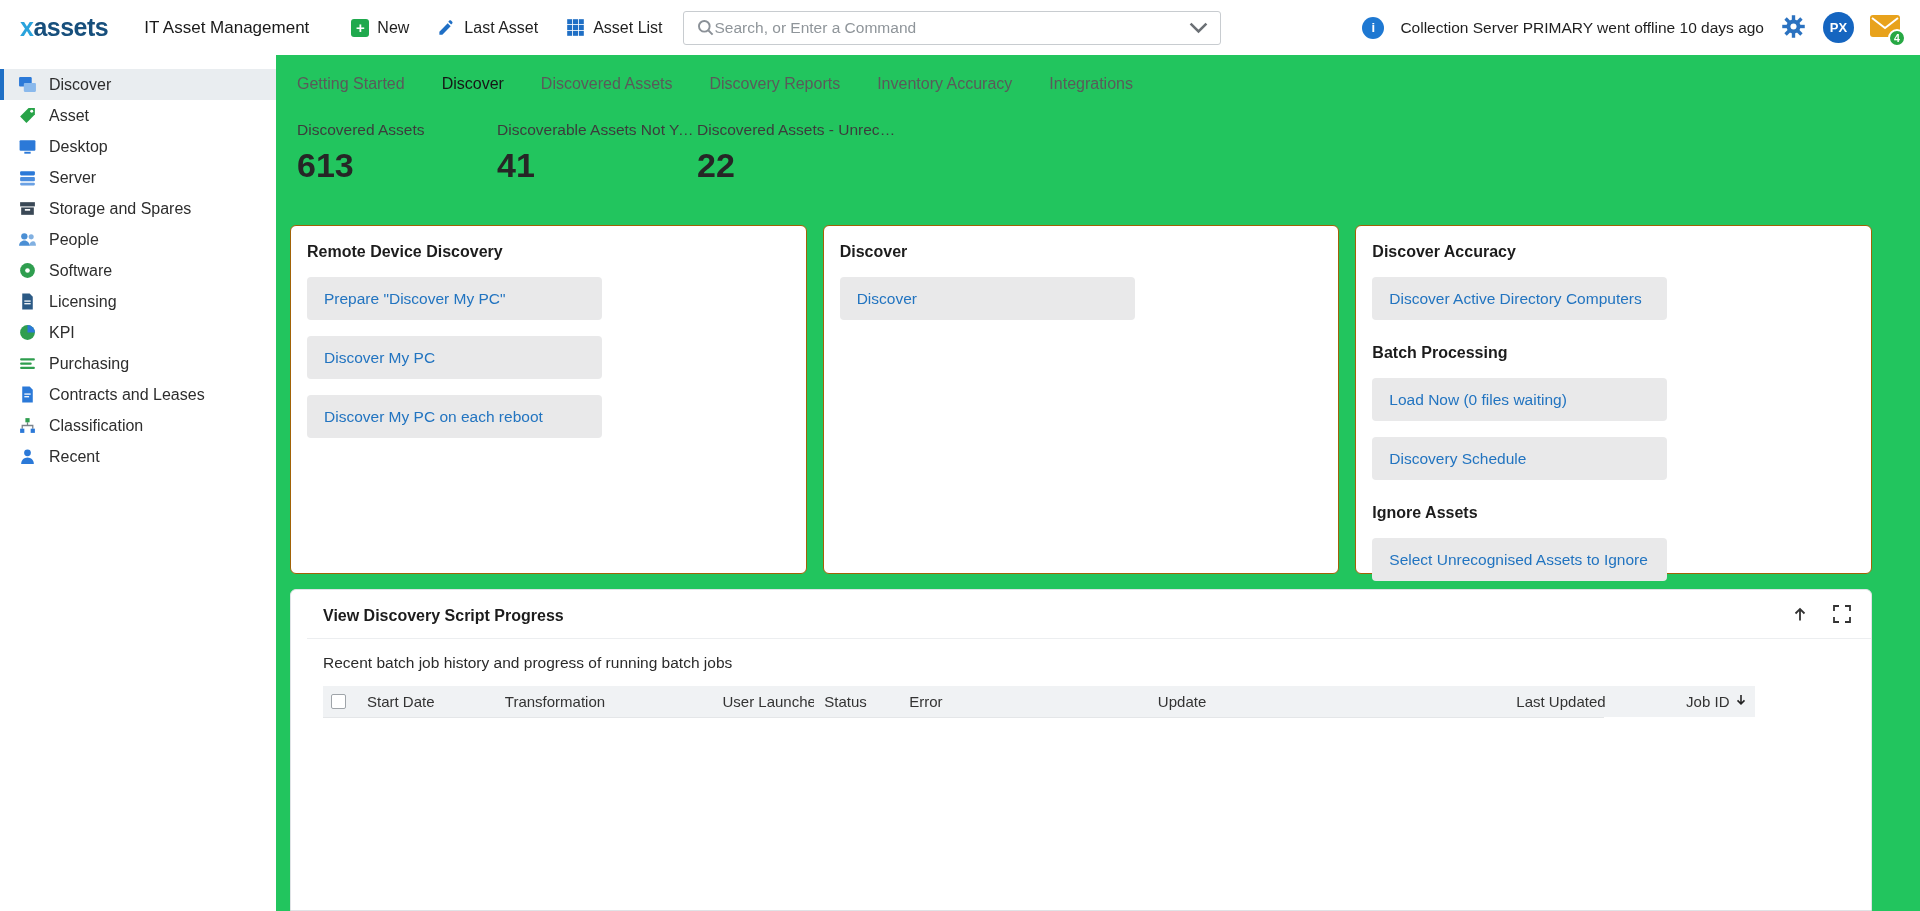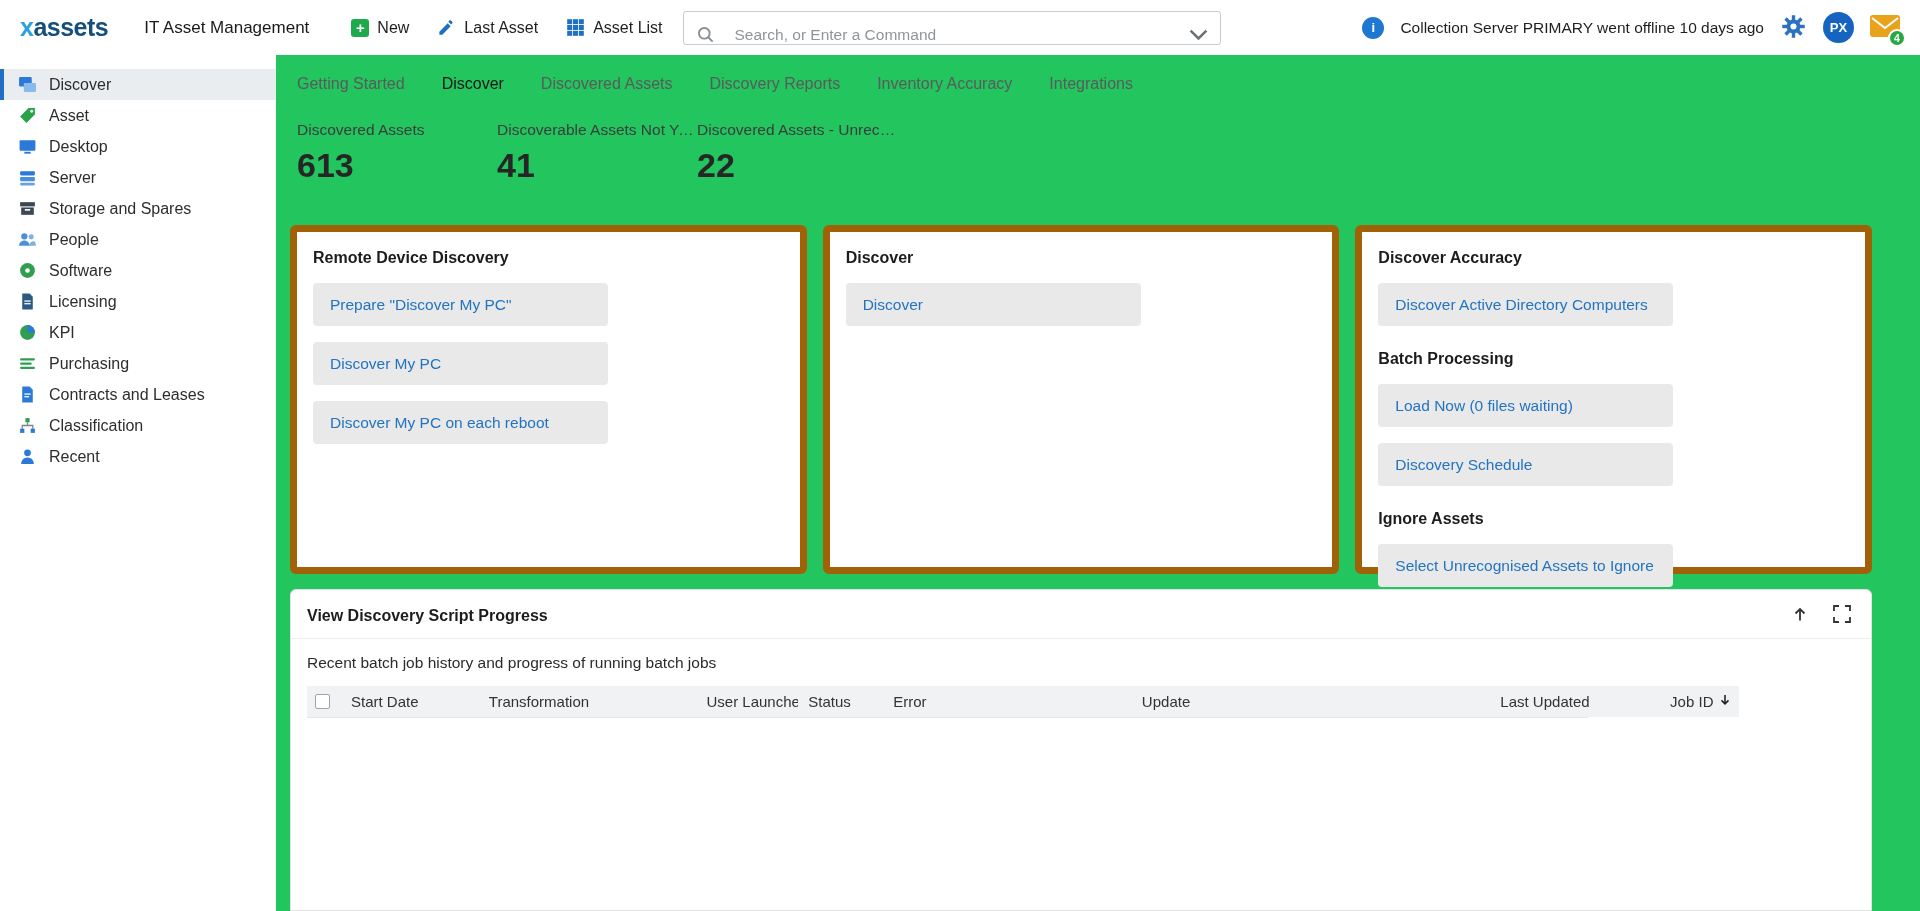--- a/index.html
+++ b/index.html
@@ -12,21 +12,21 @@
   .logo { font-size:25px; font-weight:700; letter-spacing:-0.5px; cursor:pointer; white-space:nowrap; }
   .logo-x { color:#2aa3dc; }
   .logo-rest { color:#174f7c; }
   .app-title { margin-left:36px; font-size:17px; color:#1a1a1a; white-space:nowrap; }
   .topbar-actions { display:flex; margin-left:42px; gap:28px; }
   .tb-action { display:flex; align-items:center; gap:8px; font-size:16px; color:#1f1f1f;
     background:none; border:none; cursor:pointer; white-space:nowrap; }
   .icon-plus { width:18px; height:18px; border-radius:3px; background:#1fa94d; color:#fff;
     font-size:15px; font-weight:700; display:flex; align-items:center; justify-content:center; line-height:1; }
   .search-box { margin-left:20px; width:538px; height:34px; border:1px solid #c8ccd0; border-radius:3px;
-    display:flex; align-items:flex-end; padding:0 12px; background:#fff; gap:20px; }
+    display:flex; align-items:center; padding:0 12px; background:#fff; gap:0; }
   .search-box input { flex:1; border:none; outline:none; font-size:15.5px; color:#333;
     font-family:"Liberation Sans", sans-serif; background:transparent; }
   .search-box input::placeholder { color:#8f959a; }
   .topbar-right { margin-left:auto; display:flex; align-items:center; gap:16px; }
   .info-badge { width:22px; height:22px; border-radius:50%; background:#1e78d2; color:#fff;
     font-size:13px; font-weight:700; display:flex; align-items:center; justify-content:center; cursor:pointer; }
   .alert-text { font-size:15.5px; color:#1f1f1f; white-space:nowrap; }
   .icon-btn { background:none; border:none; cursor:pointer; display:flex; align-items:center; }
   .avatar { width:31px; height:31px; border-radius:50%; background:#1565c0; color:#fff; font-size:13px;
     font-weight:700; display:flex; align-items:center; justify-content:center; cursor:pointer; }
@@ -49,28 +49,28 @@
   .tabs { margin-top:20px; display:flex; gap:37px; font-size:16px; color:#5a5a5a; padding-left:7px; }
   .tab { cursor:pointer; white-space:nowrap; }
   .tab.active { color:#161616; }
 
   .stats { display:flex; margin-top:28px; padding-left:7px; }
   .stat { width:200px; }
   .stat-label { font-size:15.5px; color:#3c3c3c; white-space:nowrap; overflow:hidden; text-overflow:ellipsis; }
   .stat-value { font-size:34px; font-weight:700; color:#262626; margin-top:7px; }
 
   .cards { display:flex; gap:16px; margin-top:40px; }
-  .card { flex:1; background:#fff; border:7px solid #a16207; border-radius:6px; padding:17px 16px; height:349px; }
+  .card { flex:1; background:#fff; border:1px solid #a16207; border-radius:6px; padding:17px 16px; height:349px; }
   .card-title { font-size:16px; font-weight:700; color:#1c1c1c; margin-bottom:8px; }
   .card-subtitle { font-size:16px; font-weight:700; color:#1c1c1c; margin-top:24px; }
   .card-btn { display:block; width:295px; height:43px; margin-top:16px; background:#e9e9ea; border:none;
     border-radius:4px; text-align:left; padding:0 17px; font-size:15.5px; color:#2274c0; cursor:pointer; }
 
   
-  .panel { margin-top:15px; background:#fff; border:1px solid #dfe3e6; border-radius:6px 6px 0 0; height:322px; }
+  .panel { margin-top:15px; background:#fff; border:1px solid #dfe3e6; border-radius:6px 6px 0 0; height:322px;padding-left:16px; }
   .panel-head { display:flex; align-items:center; padding:15px 20px 12px 16px; border-bottom:1px solid #eceef0; }
   .panel-title { font-size:16px; font-weight:700; color:#1c1c1c; }
   .panel-icons { margin-left:auto; display:flex; gap:24px; }
   .panel-sub { padding:15px 16px 9px; font-size:15.5px; color:#2b2b2b; }
 
   .dtable { margin:5px 0 0 16px; width:1432px; font-size:15px; color:#333; }
   .dt-head { display:flex; background:#f0f2f4; height:31px; align-items:center; }
   .dt-row { display:flex; align-items:center; height:66px; }
   .dt-cell { padding-left:10px; white-space:nowrap; overflow:hidden; cursor:pointer; display:flex;
     align-items:center; gap:5px; }

